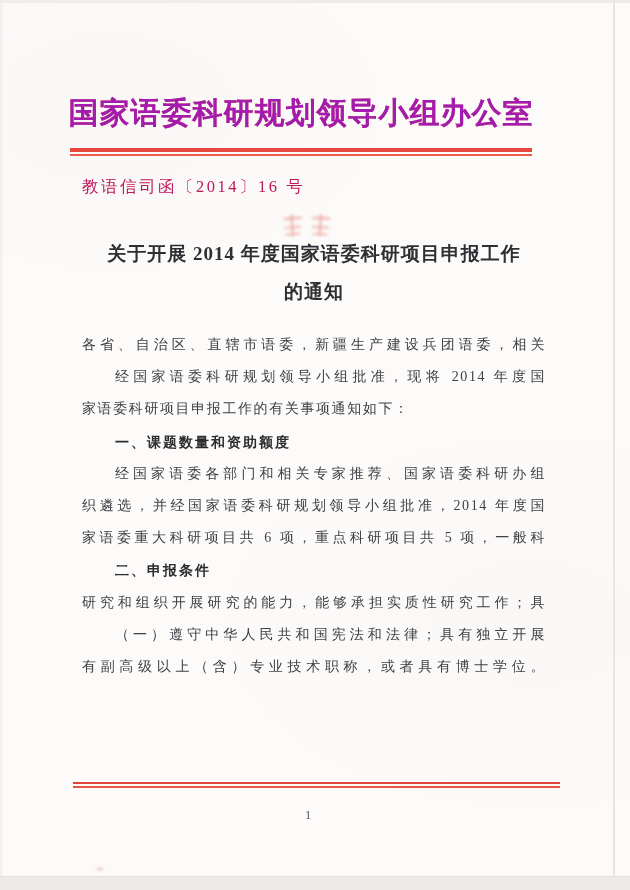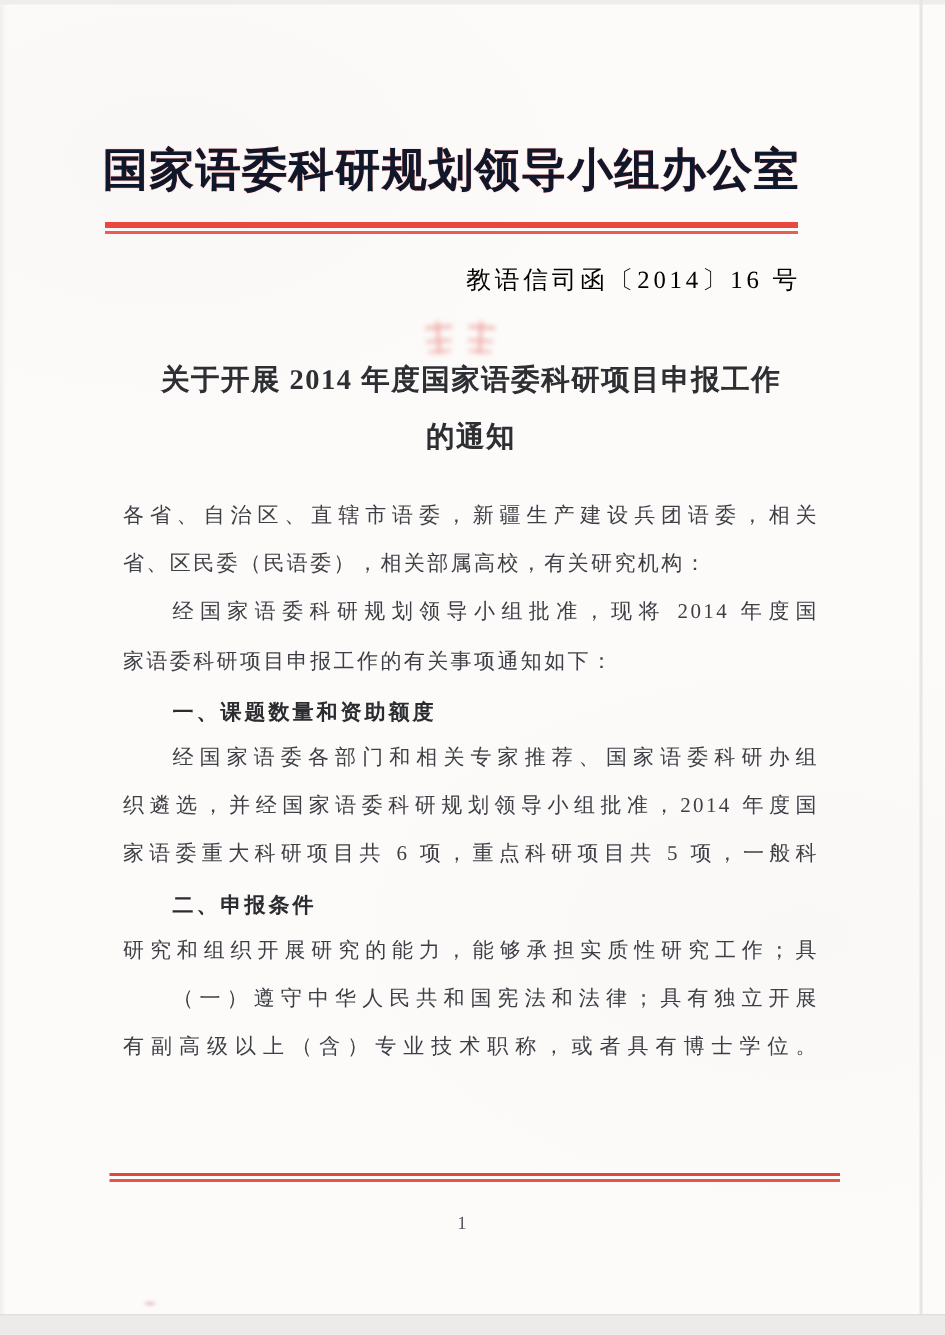--- a/index.html
+++ b/index.html
@@ -30,33 +30,32 @@
                  pointer-events:none; }
   .smudge-pink { position:absolute; left:93px; top:866px; width:14px; height:6px;
                  background:radial-gradient(closest-side, rgba(205,110,120,0.45), rgba(205,110,120,0) 75%);
                  filter:blur(1px); }
 
   
   #org-title {
     position:absolute; left:64px; top:93px; width:474px;
     text-align:center;
     font-size:30px; font-weight:bold; letter-spacing:1px;
-    color:#0f172a;
+    color:#a21caf;
     text-shadow:0 0 0.6px rgba(232,67,59,0.85);
     white-space:nowrap;
   }
   #header-rule { position:absolute; left:70px; top:148px; width:462px; }
   #header-rule .thick { height:4px;   background:#e8483e; }
   #header-rule .gap   { height:1.5px; }
   #header-rule .thin  { height:2px;   background:#ed5c50; }
 
   #doc-number {
     position:absolute; left:82px; top:176px; width:452px;
-    text-align:right;
-    font-size:16.5px; letter-spacing:2.5px; color:#000000;
+    font-size:16.5px; letter-spacing:2.5px; color:#be185d;
     white-space:nowrap;
   }
 
   
   #stamp-fragment { position:absolute; left:282px; top:210px; width:54px; height:32px;
                     opacity:0.5; filter:blur(1.6px); pointer-events:none; }
   #stamp-fragment .blob {
     position:absolute; top:2px; width:22px; height:26px;
     background:
       linear-gradient(rgba(224,70,60,0.75), rgba(224,70,60,0.75)) 2px 5px / 18px 2.5px no-repeat,
@@ -136,21 +135,20 @@
     <div class="blob b2"></div>
   </div>
 
   <div id="doc-title">
     <div>关于开展 2014 年度国家语委科研项目申报工作</div>
     <div>的通知</div>
   </div>
 
   <div id="body">
     <div class="line j">各省、自治区、直辖市语委，新疆生产建设兵团语委，相关</div>
-    <div class="line">省、区民委（民语委），相关部属高校，有关研究机构：</div>
     <div class="line j indent">经国家语委科研规划领导小组批准，现将 2014 年度国</div>
     <div class="line">家语委科研项目申报工作的有关事项通知如下：</div>
     <div class="line heading indent">一、课题数量和资助额度</div>
     <div class="line j indent">经国家语委各部门和相关专家推荐、国家语委科研办组</div>
     <div class="line j">织遴选，并经国家语委科研规划领导小组批准，2014 年度国</div>
     <div class="line j">家语委重大科研项目共 6 项，重点科研项目共 5 项，一般科</div>
     <div class="line heading indent">二、申报条件</div>
     <div class="line j">研究和组织开展研究的能力，能够承担实质性研究工作；具</div>
     <div class="line j indent">（一）遵守中华人民共和国宪法和法律；具有独立开展</div>
     <div class="line j">有副高级以上（含）专业技术职称，或者具有博士学位。</div>

